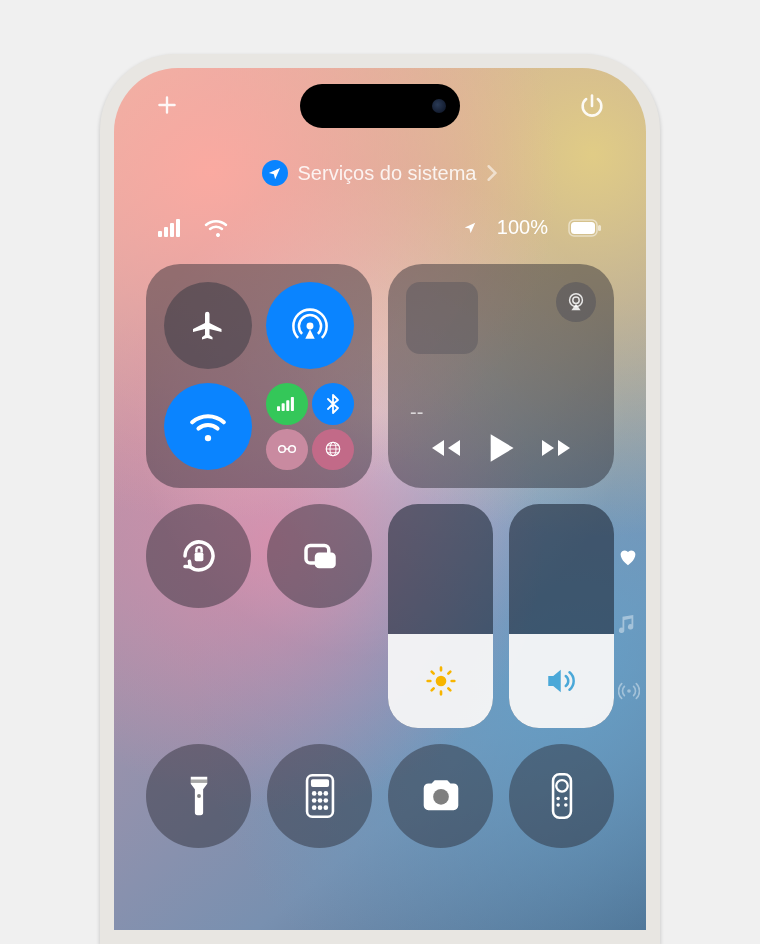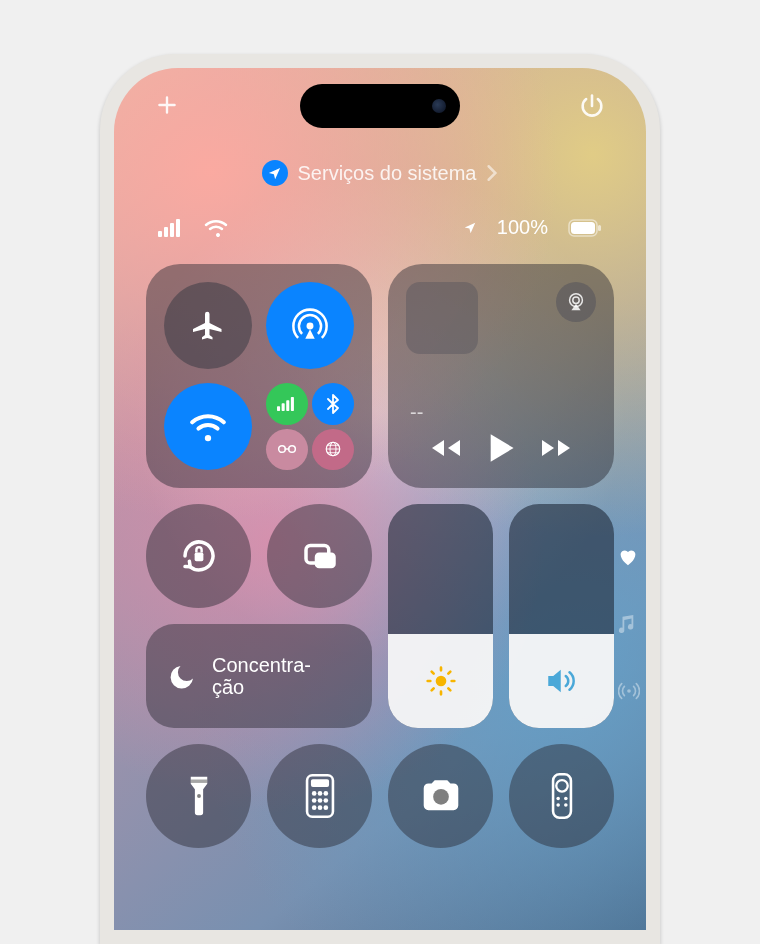--- a/index.html
+++ b/index.html
@@ -356,27 +356,20 @@
         </svg>
       </div>
 
       <div class="round-btn mirror">
         <svg width="42" height="42" viewBox="0 0 24 24">
           <rect x="4" y="6" width="13" height="10" rx="2.5" stroke="#fff" stroke-width="2" fill="none"></rect>
           <rect x="9" y="10" width="12" height="9" rx="2.5" fill="#fff"></rect>
         </svg>
       </div>
 
-      <div class="module focus">
-        <svg width="30" height="30" viewBox="0 0 24 24">
-          <path d="M20 14A9 9 0 1 1 10 4a7 7 0 0 0 10 10z" fill="#fff"></path>
-        </svg>
-        <div class="focus-label" style="white-space:pre-line">Concentra-
-ção</div>
-      </div>
 
       <div class="slider brightness">
         <div class="slider-fill">
           <svg width="32" height="32" viewBox="0 0 24 24">
             <circle cx="12" cy="12" r="4" fill="#f7b500"></circle>
             <g stroke="#f7b500" stroke-width="2" stroke-linecap="round">
               <path d="M12 2v2M12 20v2M2 12h2M20 12h2M5 5l1.5 1.5M17.5 17.5L19 19M5 19l1.5-1.5M17.5 6.5L19 5"></path>
             </g>
           </svg>
         </div>

